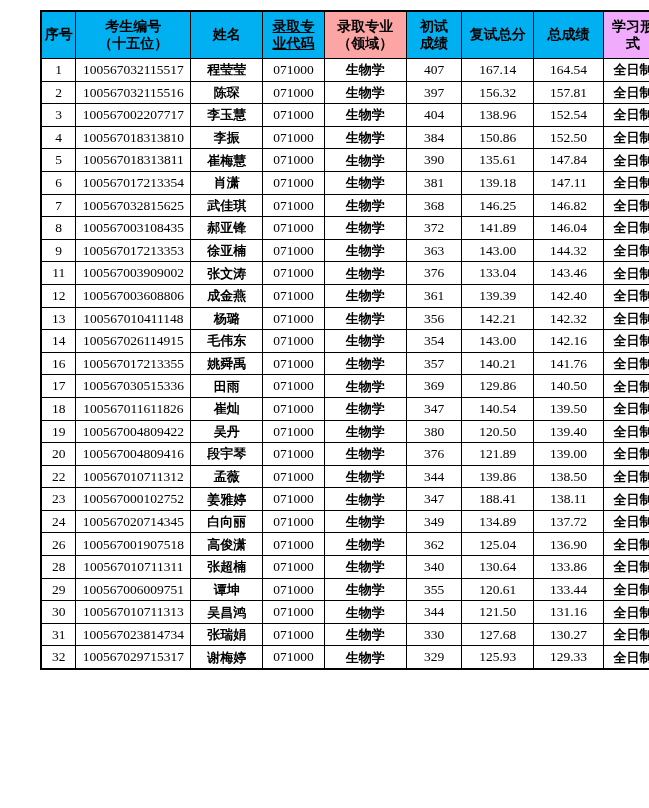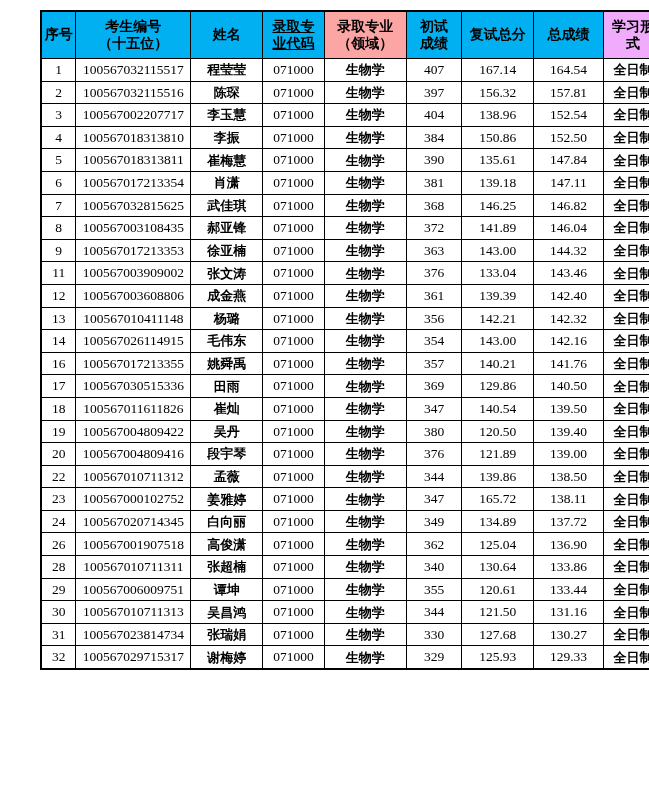--- a/index.html
+++ b/index.html
@@ -297,21 +297,21 @@
     <td>138.50</td>
     <td class="cjk">全日制</td>
   </tr>
         <tr>
     <td>23</td>
     <td>100567000102752</td>
     <td class="cjk">姜雅婷</td>
     <td>071000</td>
     <td class="cjk">生物学</td>
     <td>347</td>
-    <td>165.72</td>
+    <td>188.41</td>
     <td>138.11</td>
     <td class="cjk">全日制</td>
   </tr>
         <tr>
     <td>24</td>
     <td>100567020714345</td>
     <td class="cjk">白向丽</td>
     <td>071000</td>
     <td class="cjk">生物学</td>
     <td>349</td>

